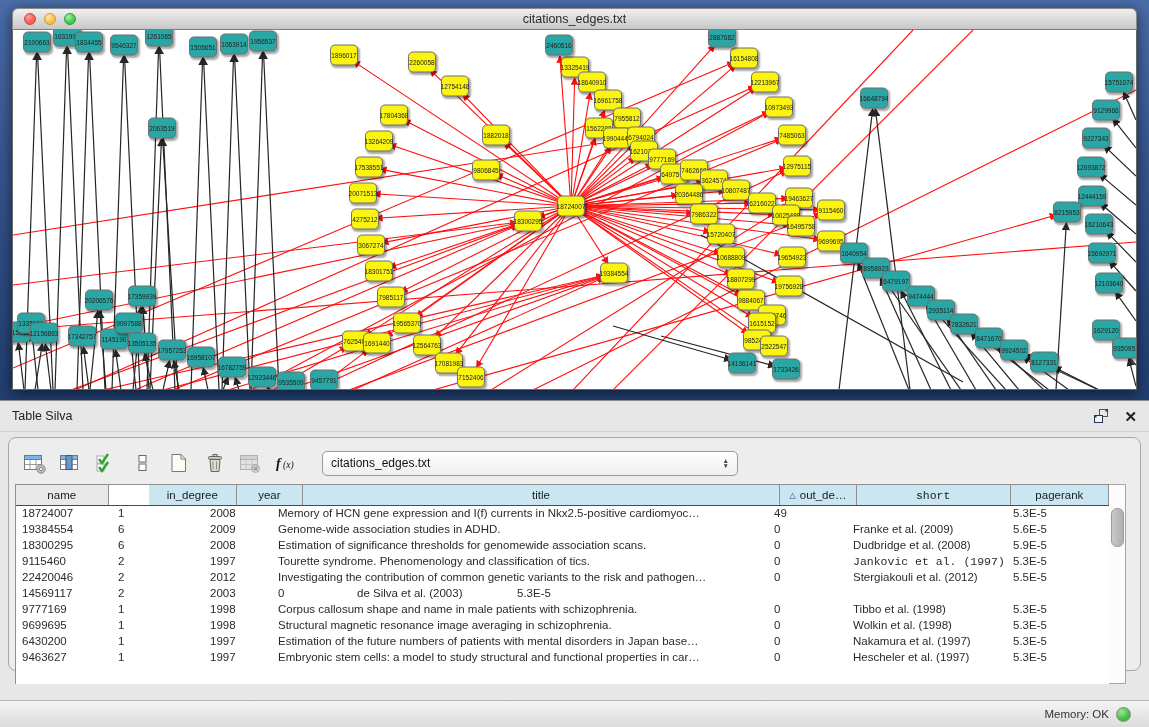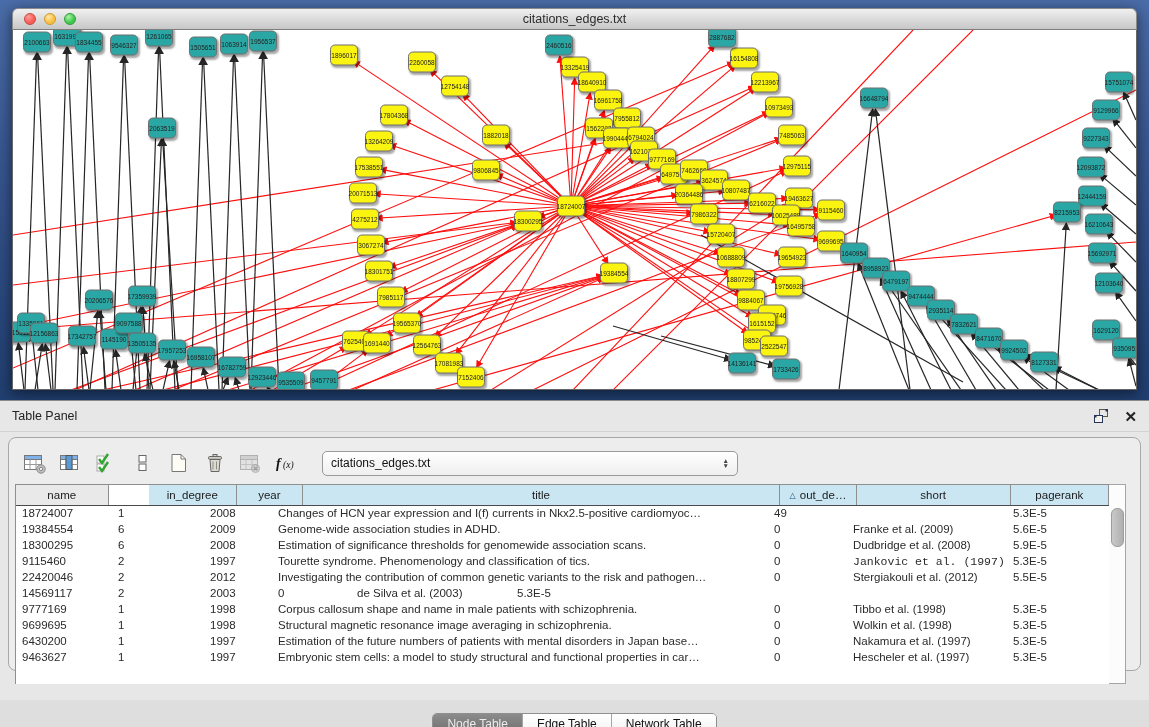--- a/index.html
+++ b/index.html
@@ -555,21 +555,21 @@
           </div>
           <div class="gnode nt" style="left: 1113px; top: 318px;">
             <span>9350951</span>
           </div>
         </div>
     </div>
   </div>
 
   <div class="table-panel">
     <div class="tp-header">
-      <div class="tp-title">Table Panel</div>
+      <div class="tp-title">Table Silva</div>
       <div class="tp-header-icons">
         <div class="tp-float">
           <svg width="18" height="18" viewBox="0 0 18 18">
               <rect x="7.5" y="2.5" width="8" height="7" fill="none" stroke="#5A5A43"></rect>
               <rect x="2.5" y="8.5" width="8" height="7" fill="#F2F2E8" stroke="#27355C"></rect>
               <rect x="2" y="8" width="2.5" height="2.5" fill="#27355C"></rect>
               <rect x="13.5" y="2" width="2.5" height="2.5" fill="#27355C"></rect>
             </svg>
         </div>
         <div class="tp-close">✕</div>
@@ -671,32 +671,32 @@
               <div class="th" style="width: 68px;">
                 <span>year</span>
               </div>
               <div class="th" style="width: 496px;">
                 <span>title</span>
               </div>
               <div class="th" style="width: 79px;">
                 <span class="sortglyph">△</span>
                 <span>out_de…</span>
               </div>
-              <div class="th" style="width: 160px;">
+              <div class="th" style="width: 160px; font-family: Liberation Mono, monospace;">
                 <span>short</span>
               </div>
               <div class="th" style="width: 102px; text-align: right;">
                 <span>pagerank</span>
               </div>
             </div>
             <div class="tr">
               <div class="td" style="width: 96px;">18724007</div>
               <div class="td" style="width: 92px;">1</div>
               <div class="td" style="width: 68px;">2008</div>
-              <div class="td" style="width: 496px;">Changes of HCN year expression and I(f) currents in Nkx2.5-positive cardiomyoc…</div>
+              <div class="td" style="width: 496px;">Memory of HCN gene expression and I(f) currents in Nkx2.5-positive cardiomyoc…</div>
               <div class="td" style="width: 79px;">49</div>
               <div class="td" style="width: 160px; margin-top: 40px;">Yano et al. (2008)</div>
               <div class="td" style="width: 102px;">5.3E-5</div>
             </div>
             <div class="tr">
               <div class="td" style="width: 96px;">19384554</div>
               <div class="td" style="width: 92px;">6</div>
               <div class="td" style="width: 68px;">2009</div>
               <div class="td" style="width: 496px;">Genome-wide association studies in ADHD.</div>
               <div class="td" style="width: 79px;">0</div>
@@ -783,14 +783,18 @@
       <div class="tabbar">
         <div class="seg" id="segtabs">
             <div class="seg-btn sel">Node Table</div>
             <div class="seg-btn">Edge Table</div>
             <div class="seg-btn">Network Table</div>
           </div>
       </div>
     </div>
   </div>
 
+  <div class="statusbar">
+    <span class="mem-label">Memory: OK</span>
+    <span class="mem-dot"></span>
+  </div>
 
 </div>
 
 </body></html>

